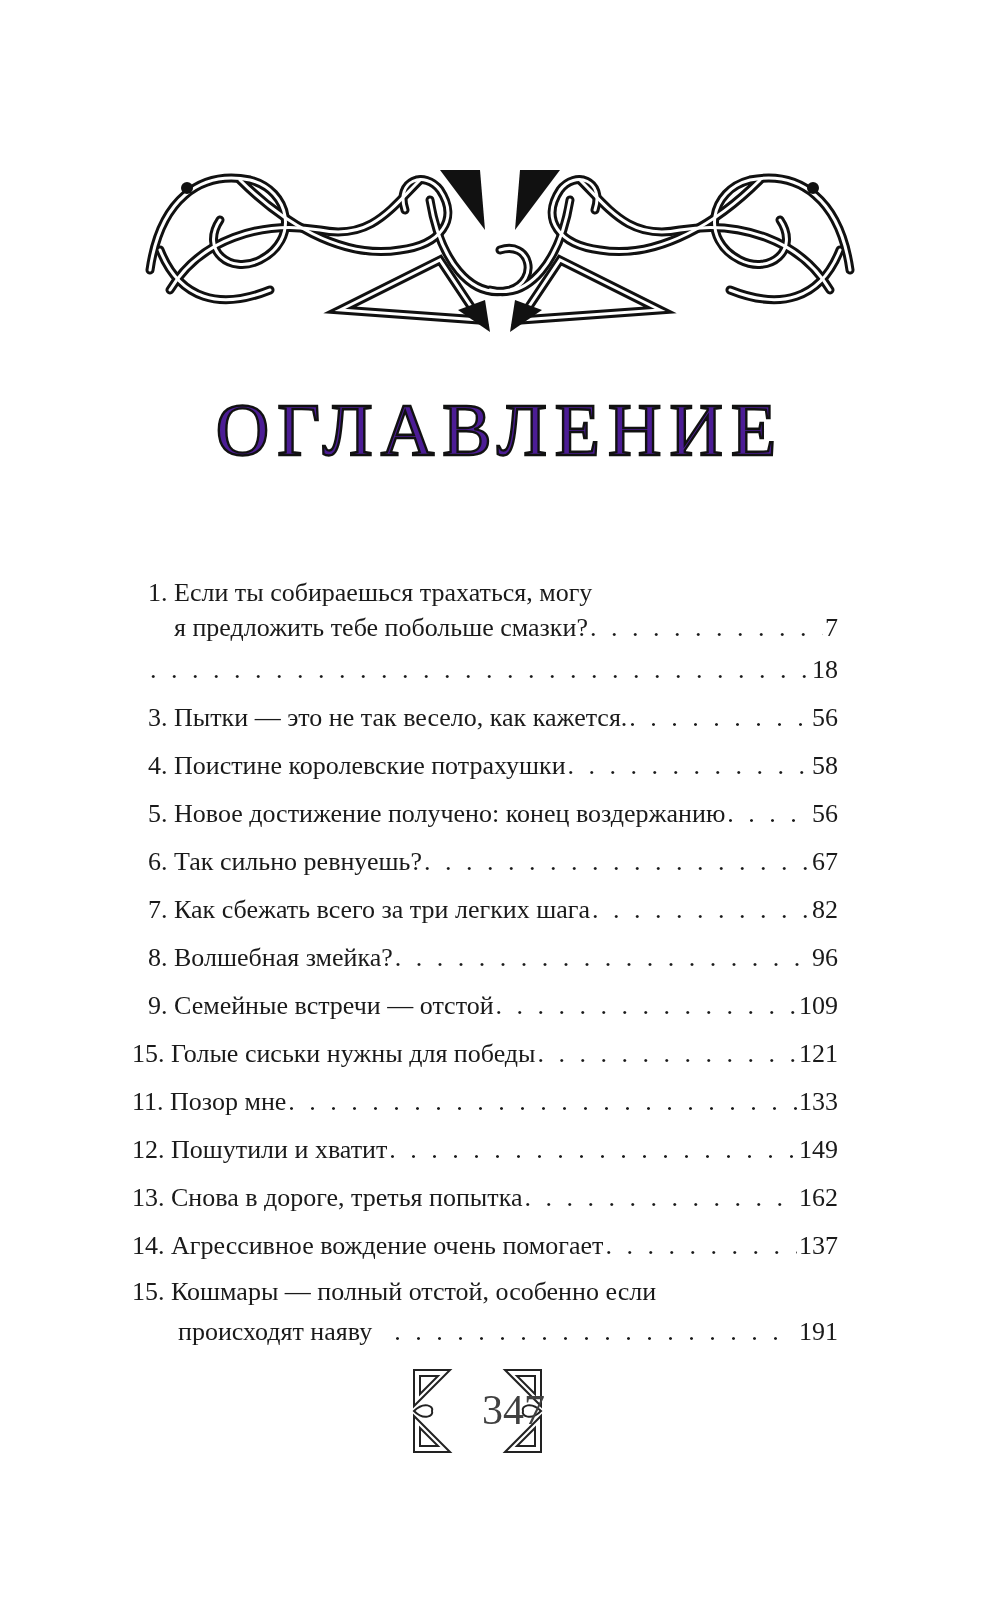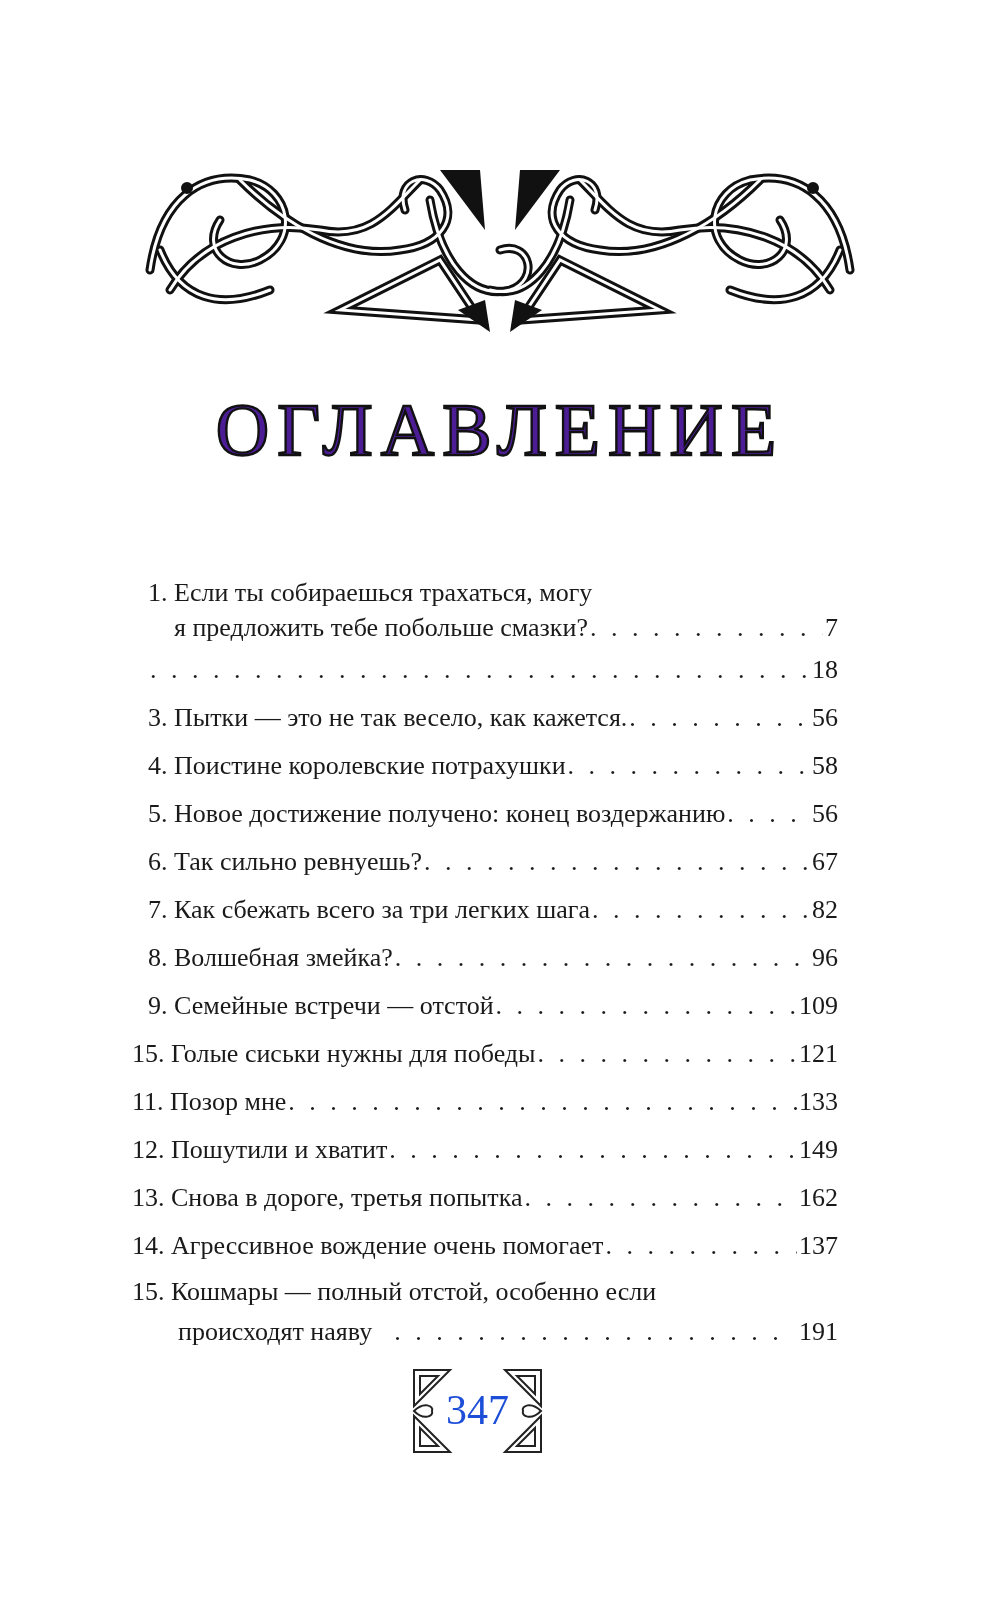--- a/index.html
+++ b/index.html
@@ -7,21 +7,21 @@
   .ornament { position:absolute; left:140px; top:160px; width:720px; height:180px; }
   .title { position:absolute; left:0; right:0; top:388px; text-align:center; font-family:"Liberation Serif", serif; font-size:74px; letter-spacing:8px; color:#4c1d95;
     -webkit-text-stroke:2.4px #111; text-shadow:0 0 0 #111; }
   .toc { position:absolute; left:138px; top:576px; width:700px; }
   .entry { position:relative; font-family:"Liberation Serif", serif; font-size:26px; line-height:48px; display:flex; }
   .row { display:flex; align-items:baseline; width:100%; }
   .row .text { white-space:nowrap; }
   .row .dots { flex:1; overflow:hidden; white-space:nowrap; margin:0 2px; letter-spacing:4px; }
   .row .page { white-space:nowrap; text-align:right; }
   .pagebox { position:absolute; left:410px; top:1366px; width:135px; height:90px; }
-  .pagenum { position:absolute; left:0; right:0; top:20px; text-align:center; font-family:"Liberation Serif", serif; font-size:42px; color:#1d4ed8; }
+  .pagenum { position:absolute; left:0; right:0; top:20px; text-align:right; font-family:"Liberation Serif", serif; font-size:42px; color:#404040; }
 </style>
 </head>
 <body>
 
 <svg class="ornament" viewBox="0 0 720 180">
   <g fill="none" stroke="#111" stroke-width="9" stroke-linecap="round">
     <path d="M10 110 C20 40, 60 10, 110 20 C150 30, 160 80, 120 100 C90 115, 60 90, 80 60"></path>
     <path d="M30 130 C60 80, 120 60, 180 70 C230 80, 250 50, 280 20"></path>
     <path d="M100 20 C140 60, 200 100, 260 90 C300 85, 320 60, 300 30 C285 10, 255 20, 265 50"></path>
     <path d="M200 150 L300 100 L340 160 Z"></path>

